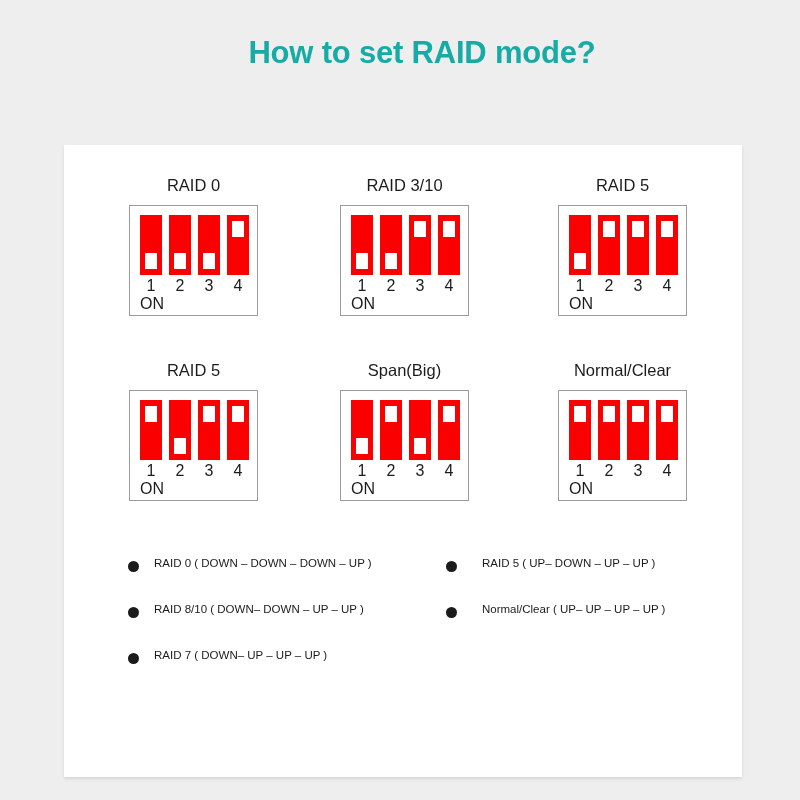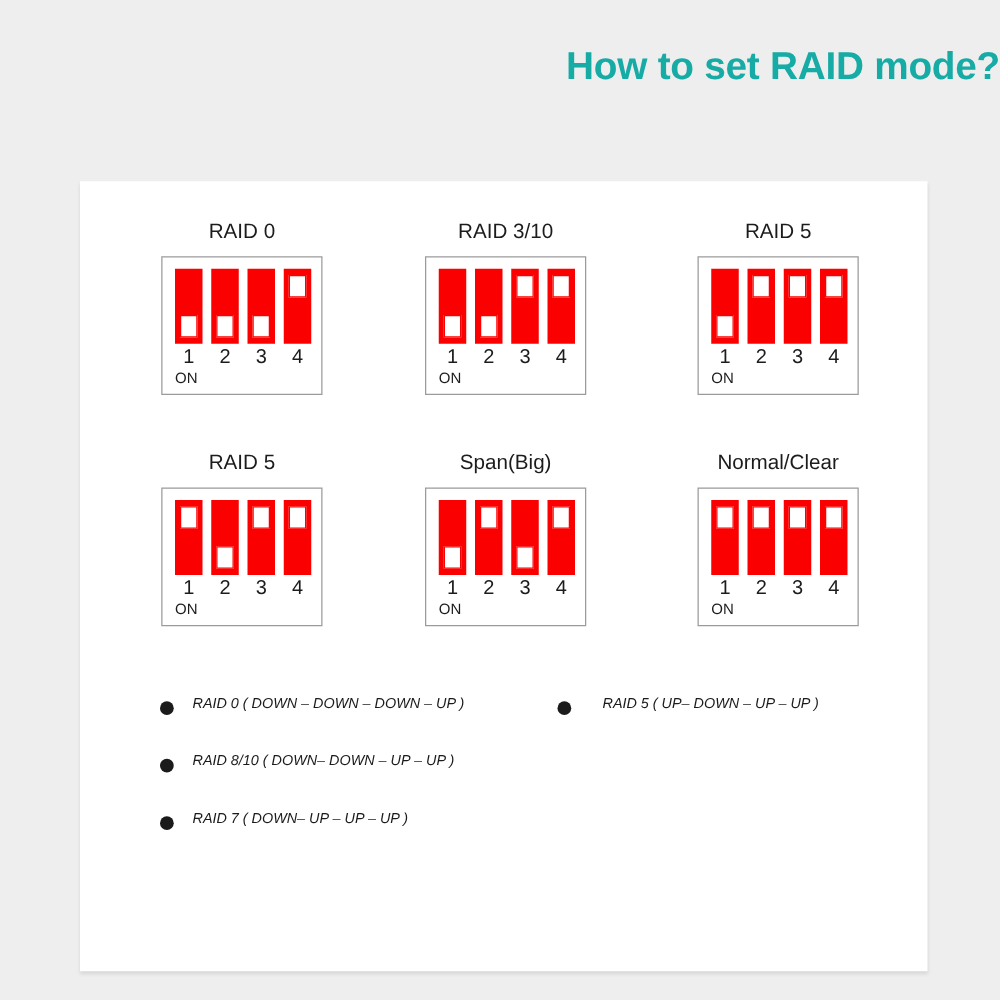--- a/index.html
+++ b/index.html
@@ -15,21 +15,21 @@
     width: 800px; height: 800px;
     background: #eeeeee;
     overflow: hidden;
   }
 
   
   #page-title {
     position: absolute;
     left: 0; top: 35px;
     width: 800px;
-    text-align: right;
+    text-align: center;
     font-size: 31px;
     font-weight: bold;
     color: #17aba6;
     letter-spacing: -0.2px;
     padding-left: 44px;
   }
 
   
   #card {
     position: absolute;
@@ -100,34 +100,33 @@
     color: #1c1c1c;
   }
   .num:nth-child(1) { left: 0px; }
   .num:nth-child(2) { left: 29px; }
   .num:nth-child(3) { left: 58px; }
   .num:nth-child(4) { left: 87px; }
 
   .on-label {
     position: absolute;
     left: 10px; top: 89px;
-    font-size: 12px;
+    font-size: 16px;
     color: #1c1c1c;
   }
 
   
   #legend { position: absolute; left: 0; top: 0; width: 681px; }
   .legend-col { position: absolute; top: 0; }
   #legend-col-left  { left: 64px; width: 310px; }
   #legend-col-right { left: 382px; width: 300px; }
 
   .legend-item {
     position: relative;
     height: 46px;
-    font-style: italic;
   }
   .legend-bullet {
     position: absolute;
     left: 0; top: 6px;
     width: 11px; height: 11px;
     border-radius: 50%;
     background: #1b1b1b;
   }
   .legend-text {
     position: absolute;
@@ -319,17 +318,21 @@
           <div class="legend-item">
             <div class="legend-bullet"></div>
             <div class="legend-text">RAID 7 ( DOWN– UP  – UP – UP )</div>
           </div>
         </div>
       <div class="legend-col" id="legend-col-right" style="top: 410px;">
           <div class="legend-item">
             <div class="legend-bullet"></div>
             <div class="legend-text">RAID 5  ( UP– DOWN – UP – UP )</div>
           </div>
+          <div class="legend-item">
+            <div class="legend-bullet"></div>
+            <div class="legend-text">Normal/Clear ( UP– UP – UP – UP )</div>
+          </div>
         </div>
     </div>
   </div>
 
 </div>
 
 </body></html>

